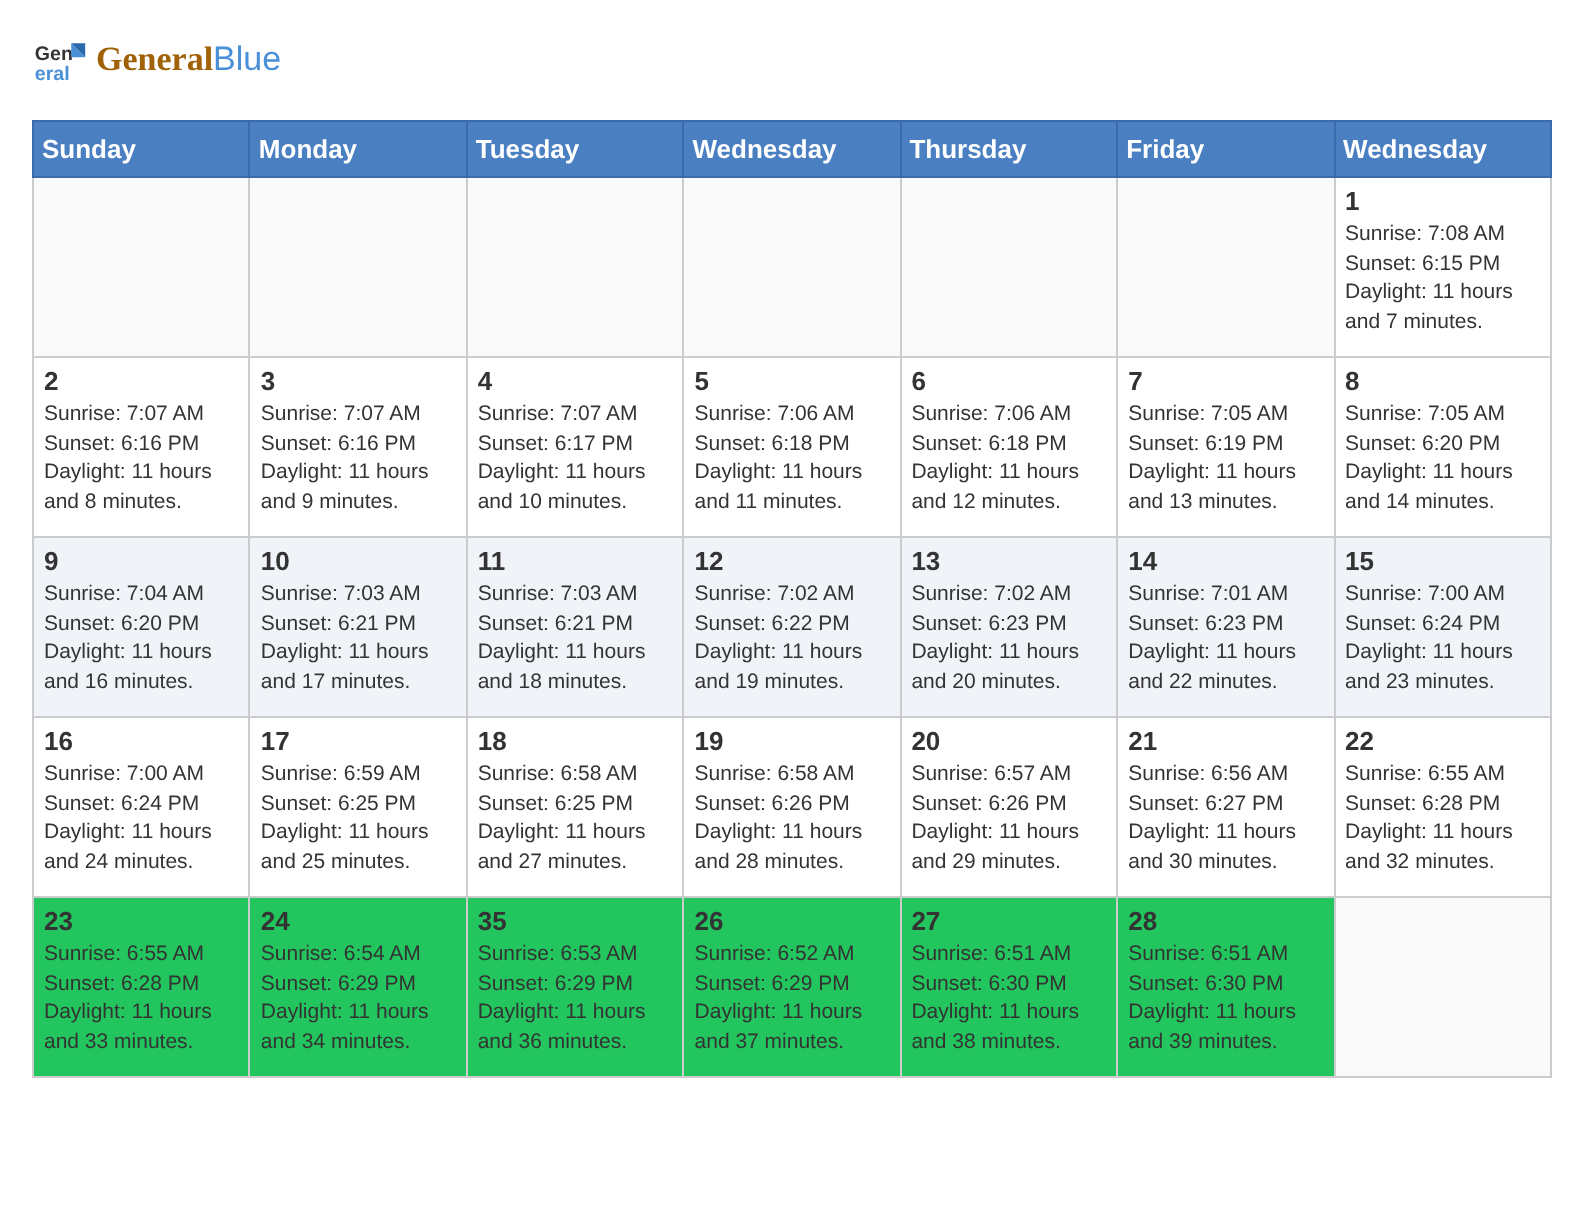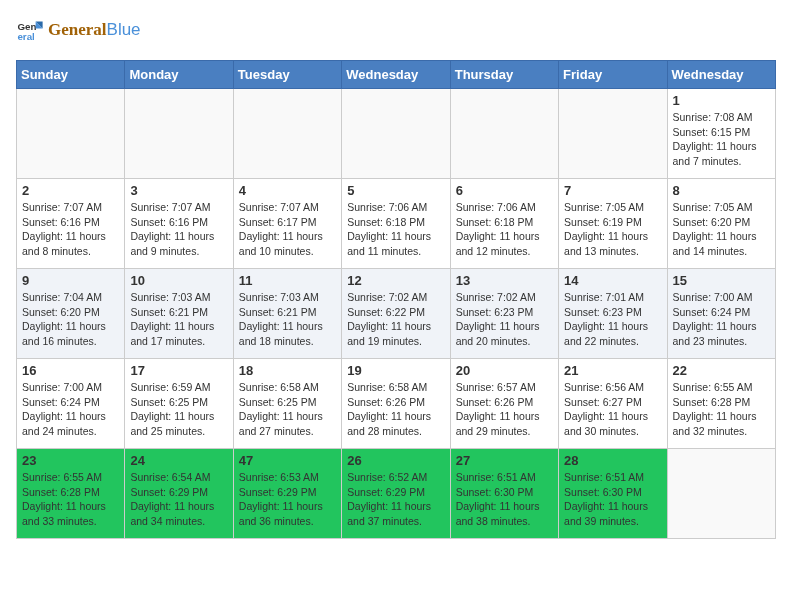--- a/index.html
+++ b/index.html
@@ -222,21 +222,21 @@
       <tr>
         <td>
           <span class="day-num">23</span>
           <div class="day-detail">Sunrise: 6:55 AM<br>Sunset: 6:28 PM<br>Daylight: 11 hours<br>and 33 minutes.</div>
         </td>
         <td>
           <span class="day-num">24</span>
           <div class="day-detail">Sunrise: 6:54 AM<br>Sunset: 6:29 PM<br>Daylight: 11 hours<br>and 34 minutes.</div>
         </td>
         <td>
-          <span class="day-num">47</span>
+          <span class="day-num">35</span>
           <div class="day-detail">Sunrise: 6:53 AM<br>Sunset: 6:29 PM<br>Daylight: 11 hours<br>and 36 minutes.</div>
         </td>
         <td>
           <span class="day-num">26</span>
           <div class="day-detail">Sunrise: 6:52 AM<br>Sunset: 6:29 PM<br>Daylight: 11 hours<br>and 37 minutes.</div>
         </td>
         <td>
           <span class="day-num">27</span>
           <div class="day-detail">Sunrise: 6:51 AM<br>Sunset: 6:30 PM<br>Daylight: 11 hours<br>and 38 minutes.</div>
         </td>

